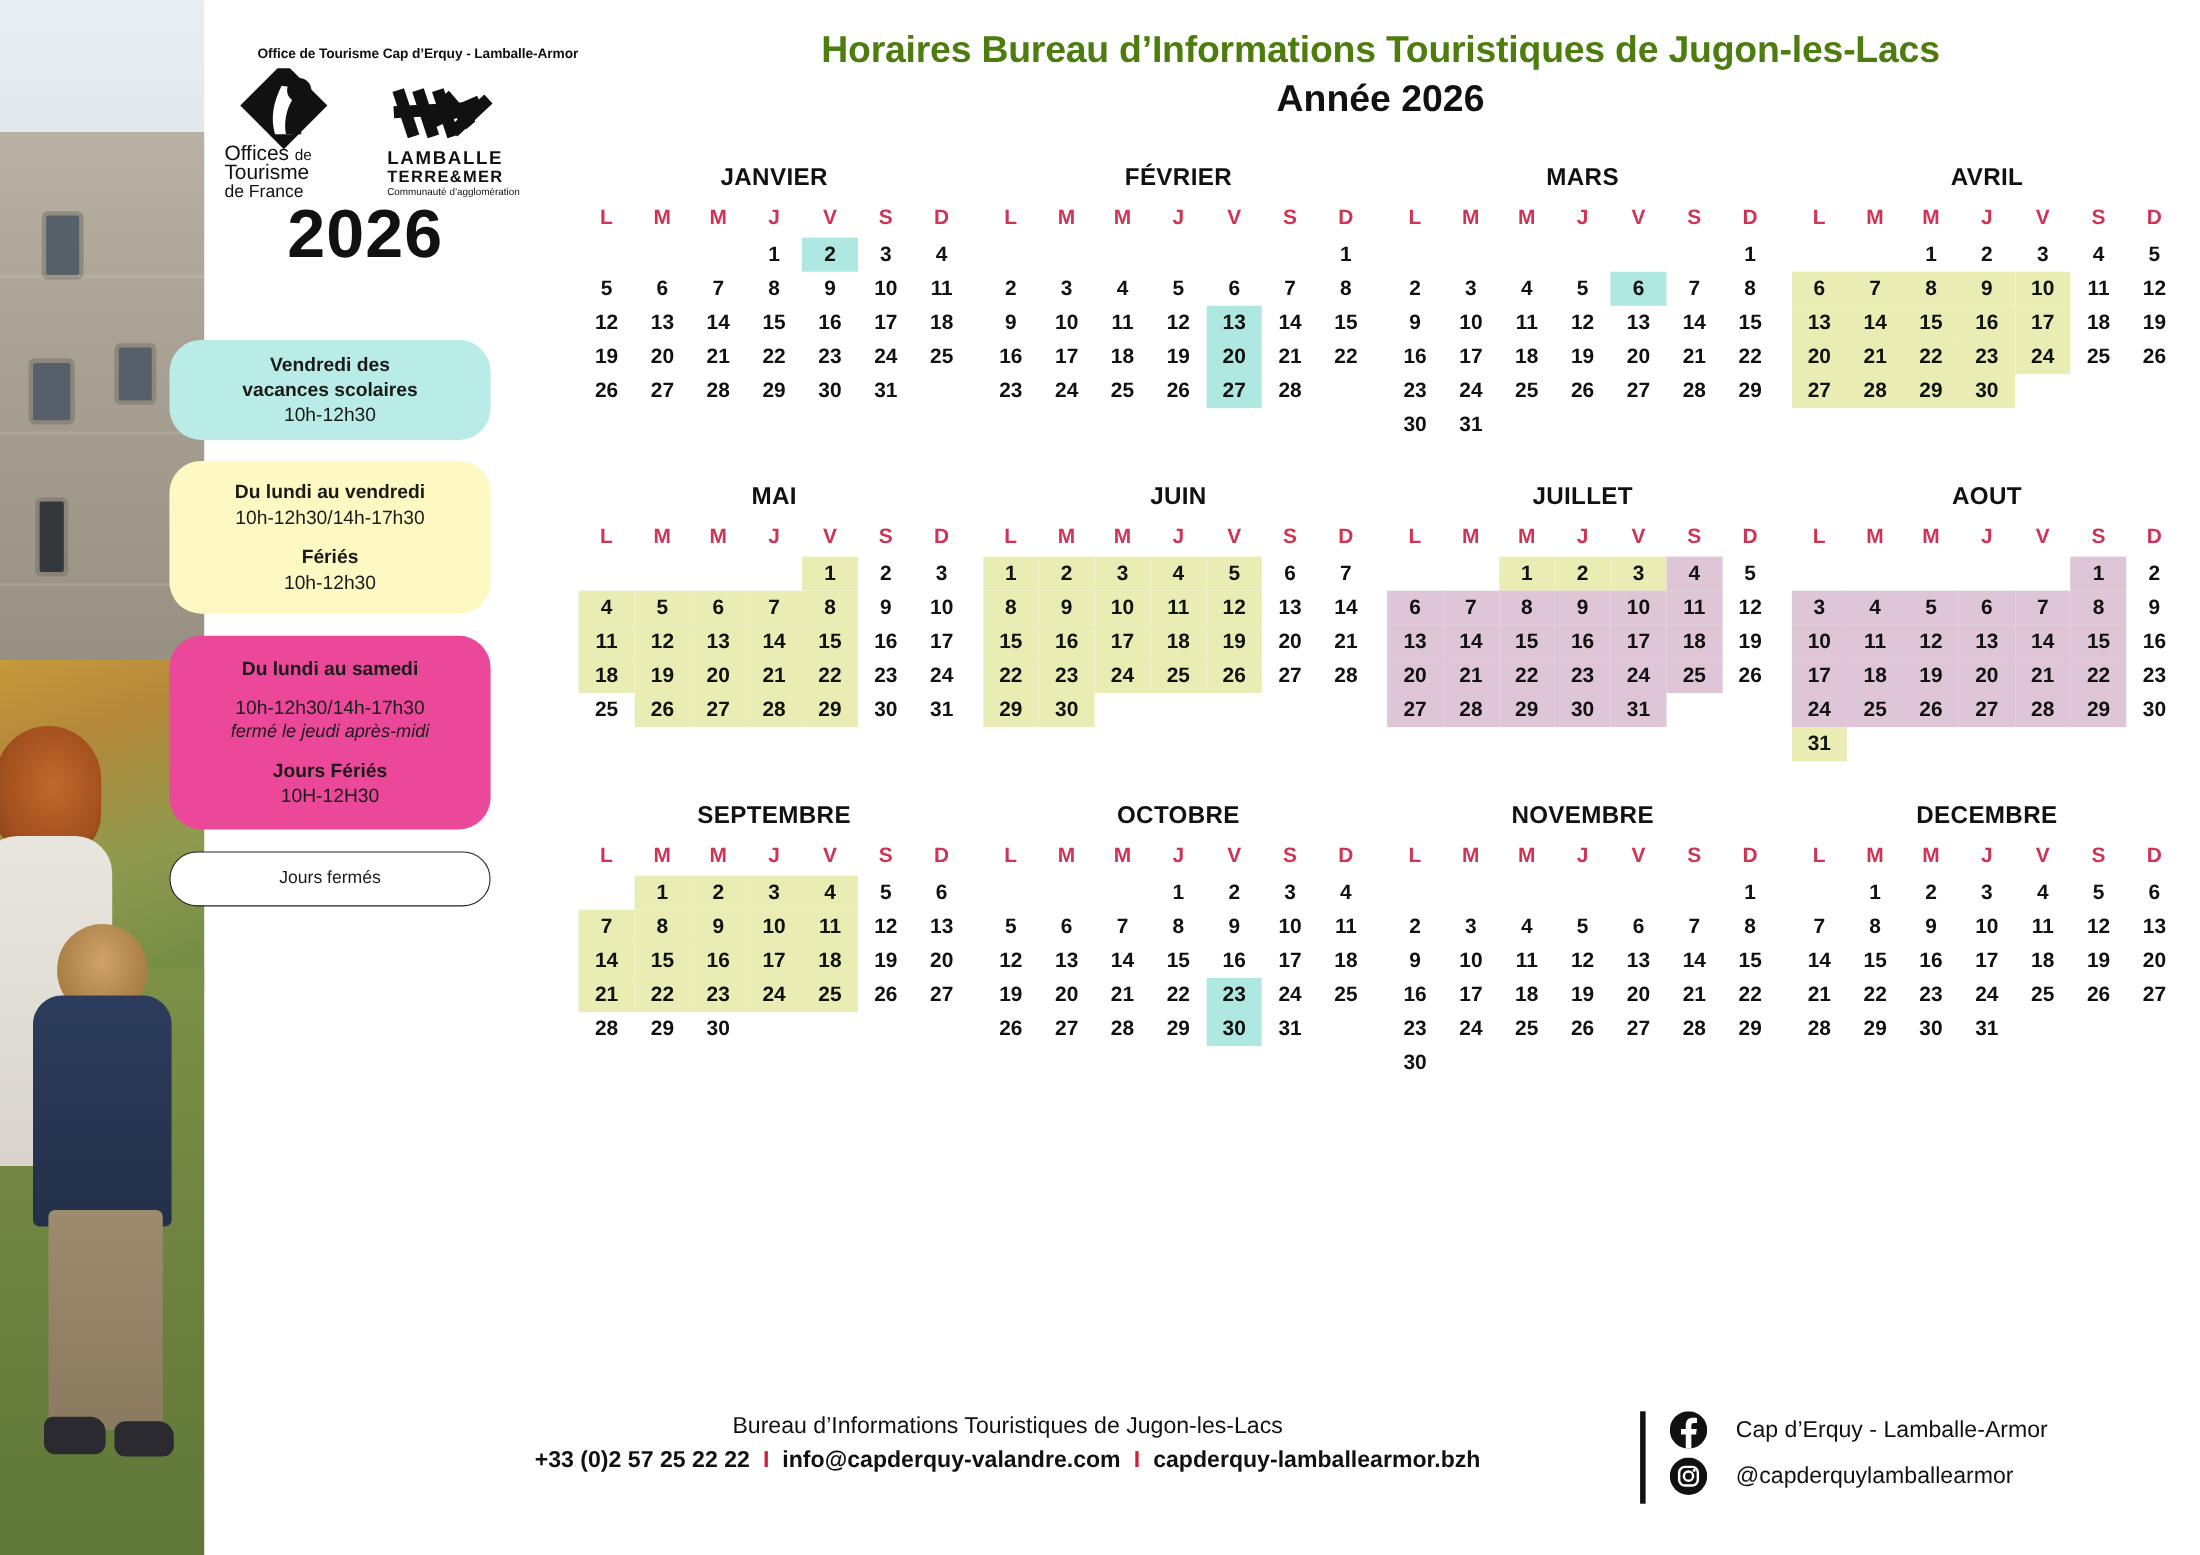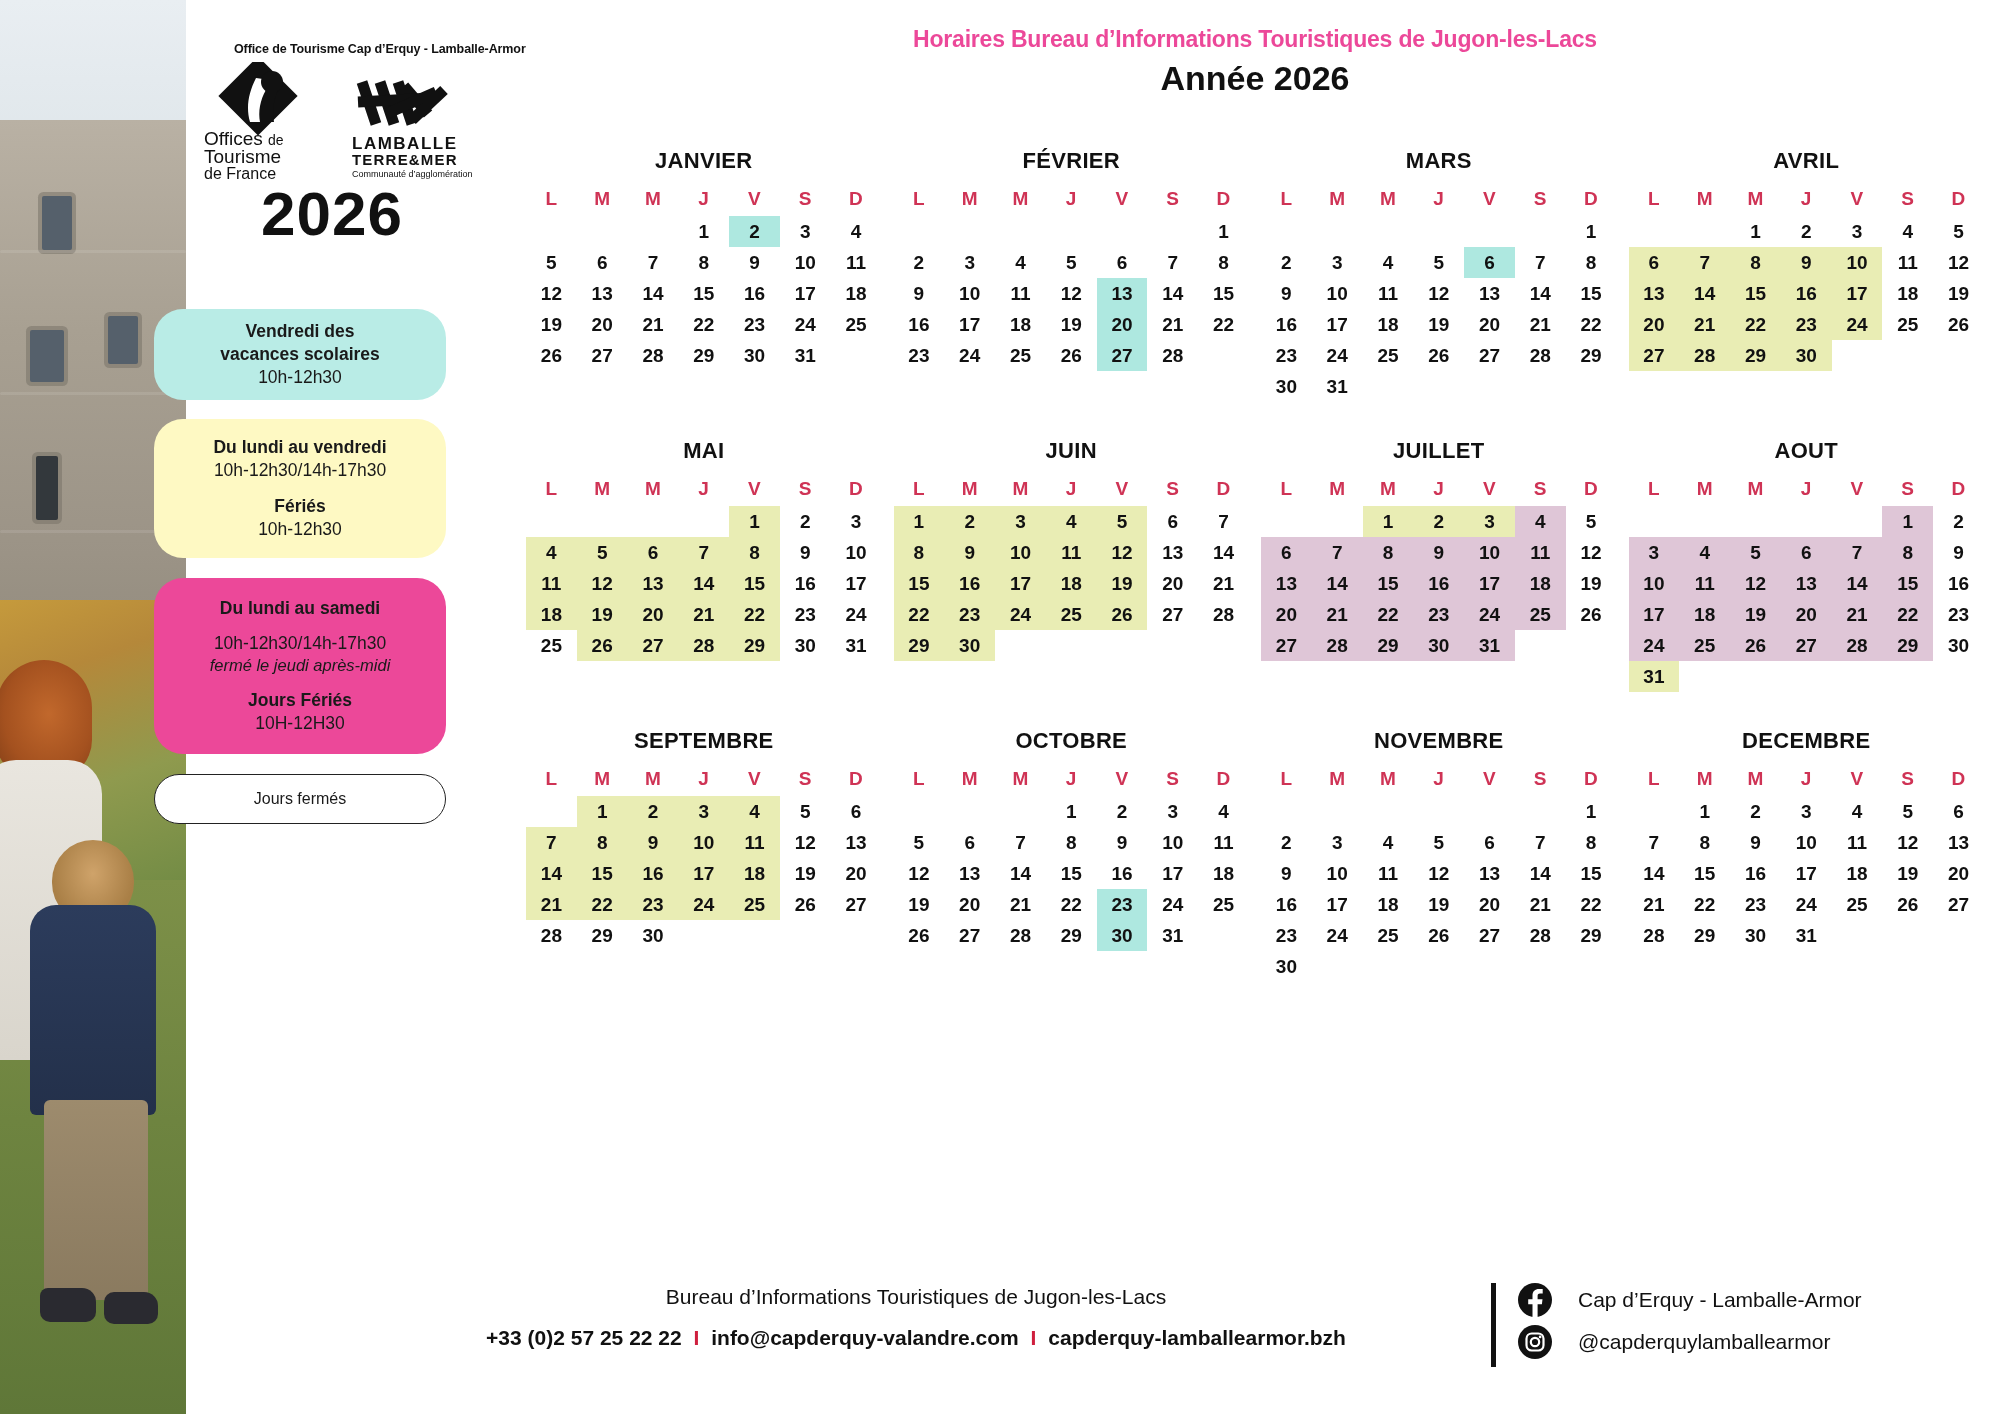--- a/index.html
+++ b/index.html
@@ -84,21 +84,21 @@
   #legend-closed{ top:774px; background:#fff; height:50px;
      border:1.6px solid #222;
      display:flex;align-items:center;justify-content:center;}
   #legend-closed .lg-sub{ font-size:16px; }
   .lg-gap{ height:12px; }
 
   
   #header{
     position:absolute; left:520px; top:26px; width:1470px; text-align:center;
   }
-  #title-line1{ font-size:23px; font-weight:700; letter-spacing:-.2px; color:#ec4899; }
+  #title-line1{ font-size:34px; font-weight:700; letter-spacing:-.2px; color:#4d7c0f; }
   #title-line2{ font-size:34px; font-weight:700; margin-top:6px; color:#111; }
 
   
   #cal{
     position:absolute; left:520px; top:148px; width:1470px; height:1110px;
   }
   .cal-row{ display:flex; width:100%; }
   .month{
     width:25%;
     padding:0 6px;
@@ -128,21 +128,21 @@
   .row-3 { margin-top:36px; }
 
   
   #footer{
     position:absolute; left:186px; top:1285px; width:1814px; height:120px;
   }
   #footer-center{
     position:absolute; left:280px; top:0; width:900px; text-align:center;
   }
   #f-line1{ font-size:21px; color:#111; }
-  #f-line2{ font-size:21px; font-weight:700; color:#111; margin-top:17px; }
+  #f-line2{ font-size:21px; font-weight:700; color:#111; margin-top:7px; }
   .sep{ color:#cf1f3e; font-weight:700; padding:0 6px; }
   #footer-social{
     position:absolute; left:1305px; top:-2px; width:500px;
     border-left:5px solid #111; padding-left:22px;
   }
   .soc-row{ display:flex; align-items:center; gap:26px; margin-bottom:8px; }
   .soc-label{ font-size:21px; color:#111; }
 </style>
 </head>
 <body>

